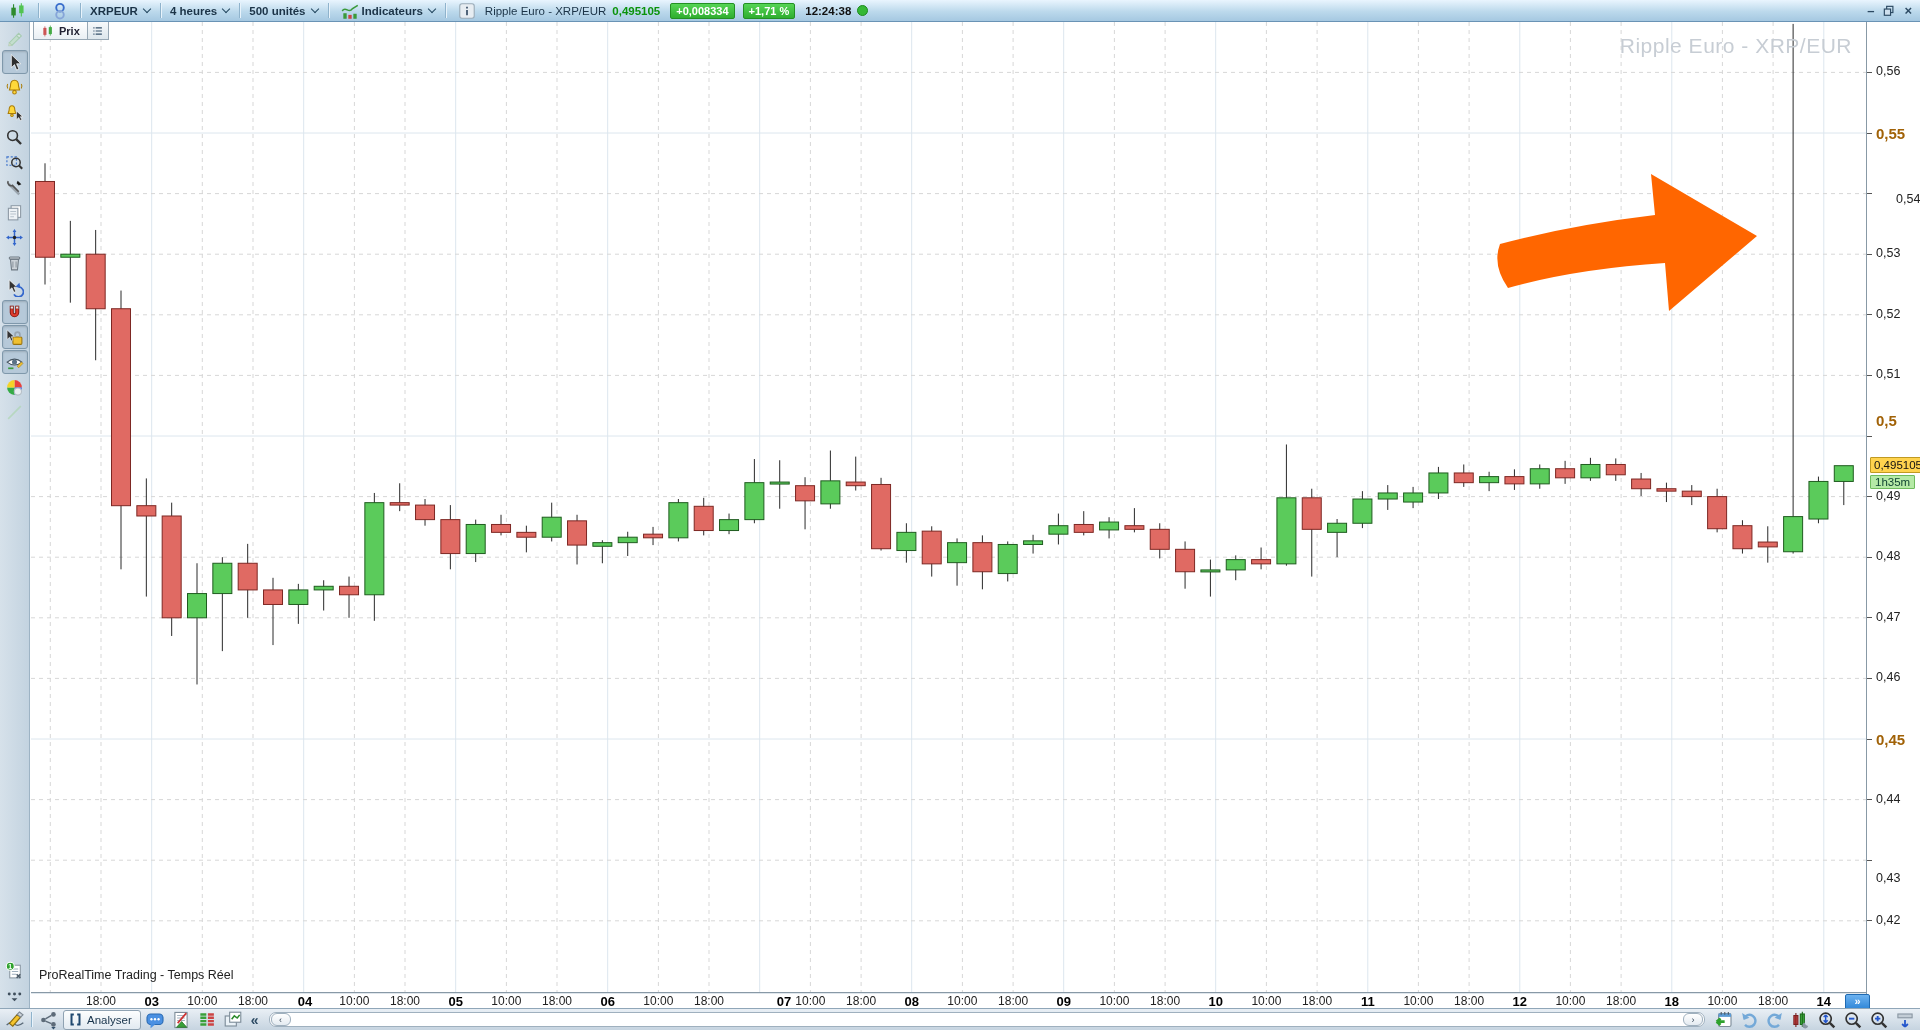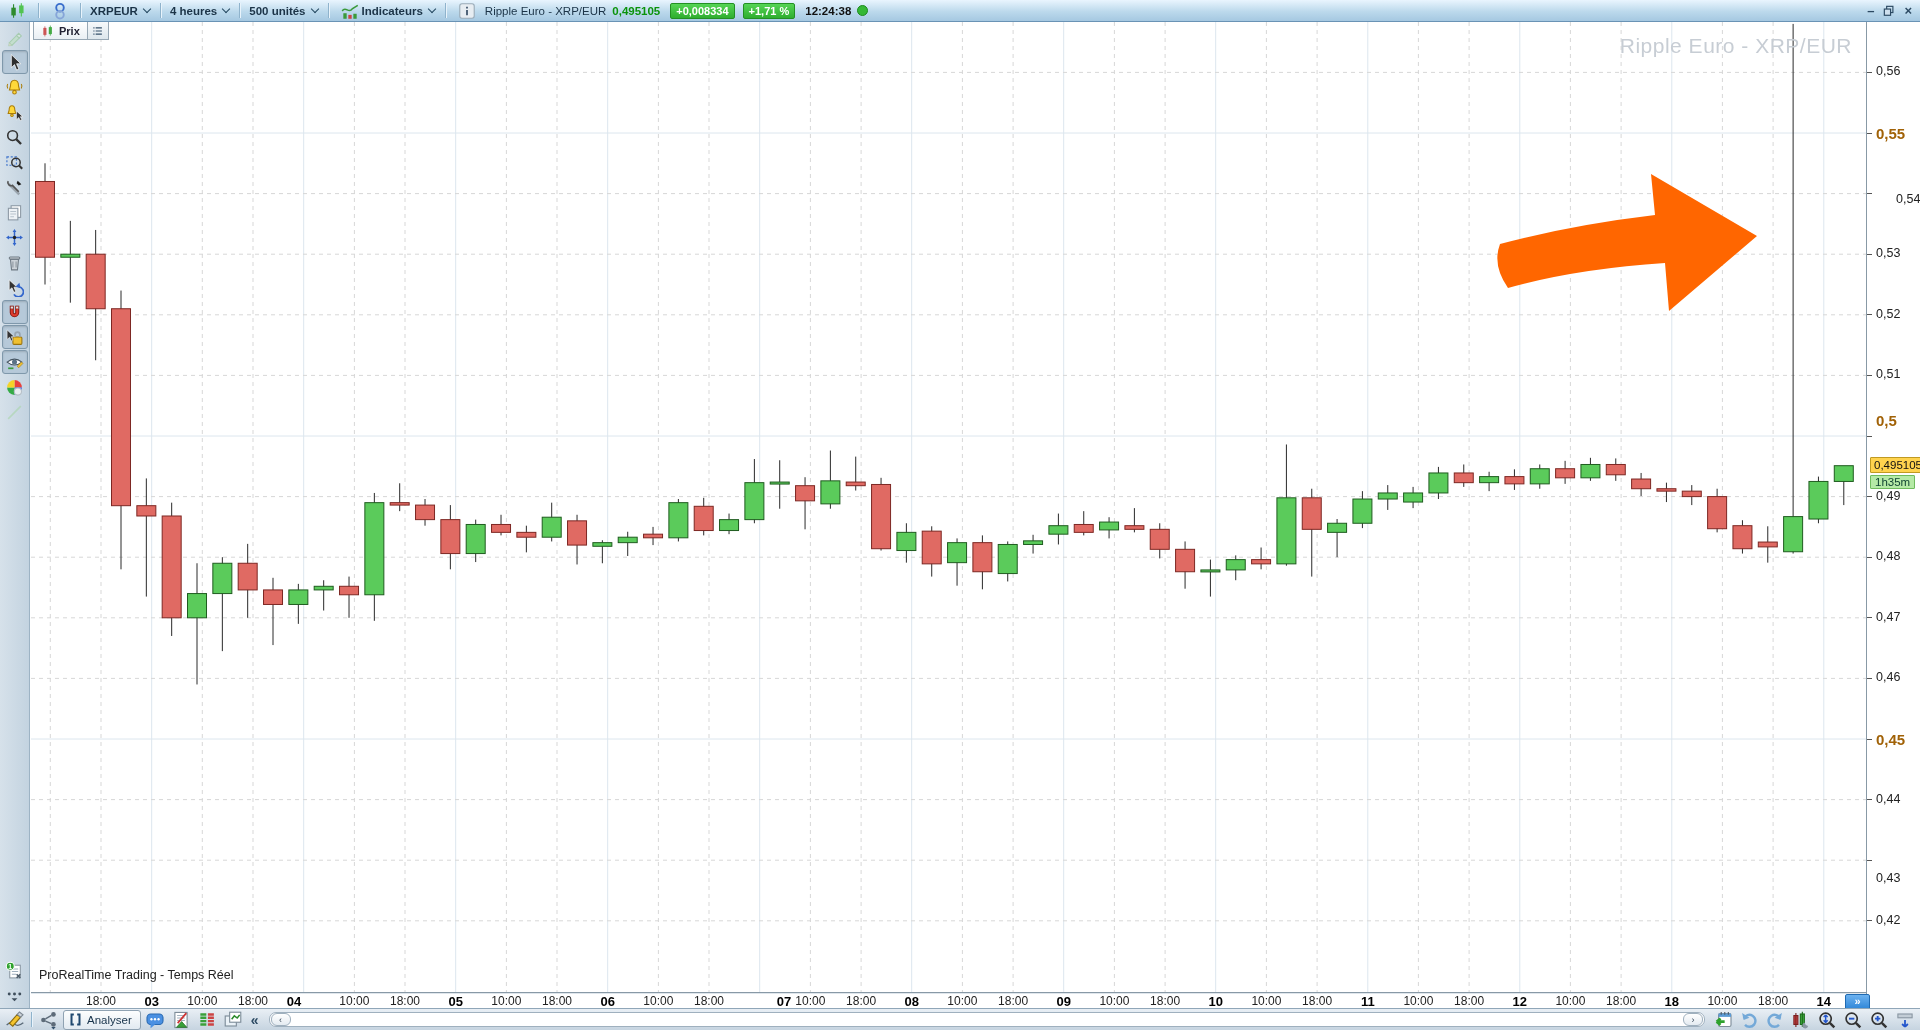--- a/index.html
+++ b/index.html
@@ -537,21 +537,21 @@
     <div class="ytick" style="top: 898.3px;"></div>
     <div class="ylab" style="top: 890.8px;">0,42</div>
   </div>
 
 <div class="xaxis" id="xaxis">
   <div class="ffbtn" id="ffbtn" style="left: 1814px;">»</div>
 <div class="xlab" style="left: 70px;">18:00</div>
     <div class="xlab bold" style="left: 120.67px;">03</div>
     <div class="xlab" style="left: 171.34px;">10:00</div>
     <div class="xlab" style="left: 222.01px;">18:00</div>
-    <div class="xlab bold" style="left: 263px;">04</div>
+    <div class="xlab bold" style="left: 274px;">04</div>
     <div class="xlab" style="left: 323.35px;">10:00</div>
     <div class="xlab" style="left: 374.02px;">18:00</div>
     <div class="xlab bold" style="left: 424.69px;">05</div>
     <div class="xlab" style="left: 475.36px;">10:00</div>
     <div class="xlab" style="left: 526.03px;">18:00</div>
     <div class="xlab bold" style="left: 576.7px;">06</div>
     <div class="xlab" style="left: 627.37px;">10:00</div>
     <div class="xlab" style="left: 678.04px;">18:00</div>
     <div class="xlab bold" style="left: 753px;">07</div>
     <div class="xlab" style="left: 779.38px;">10:00</div>

